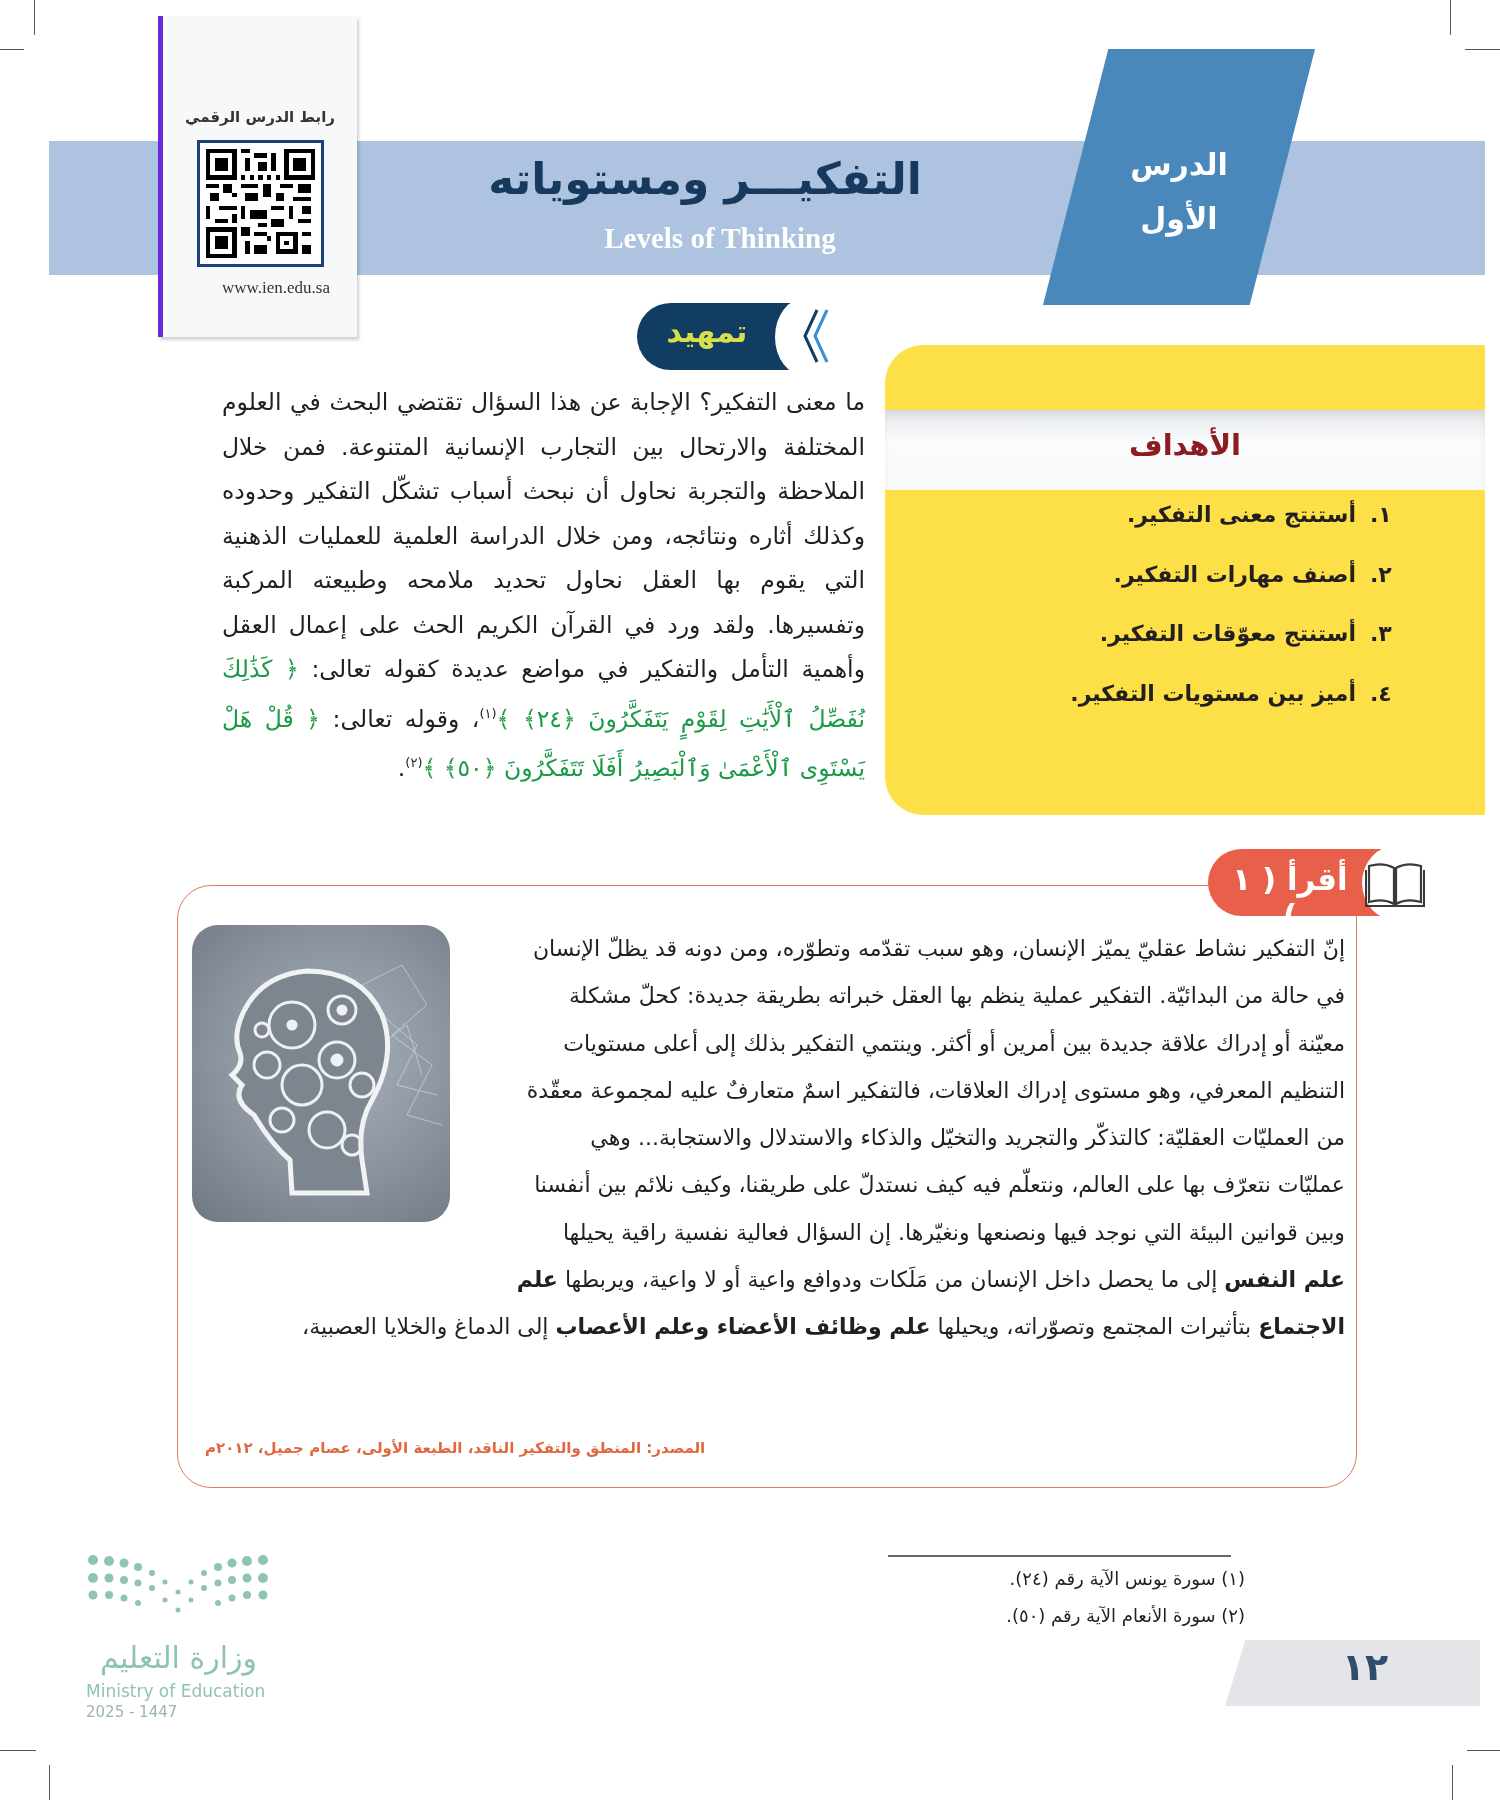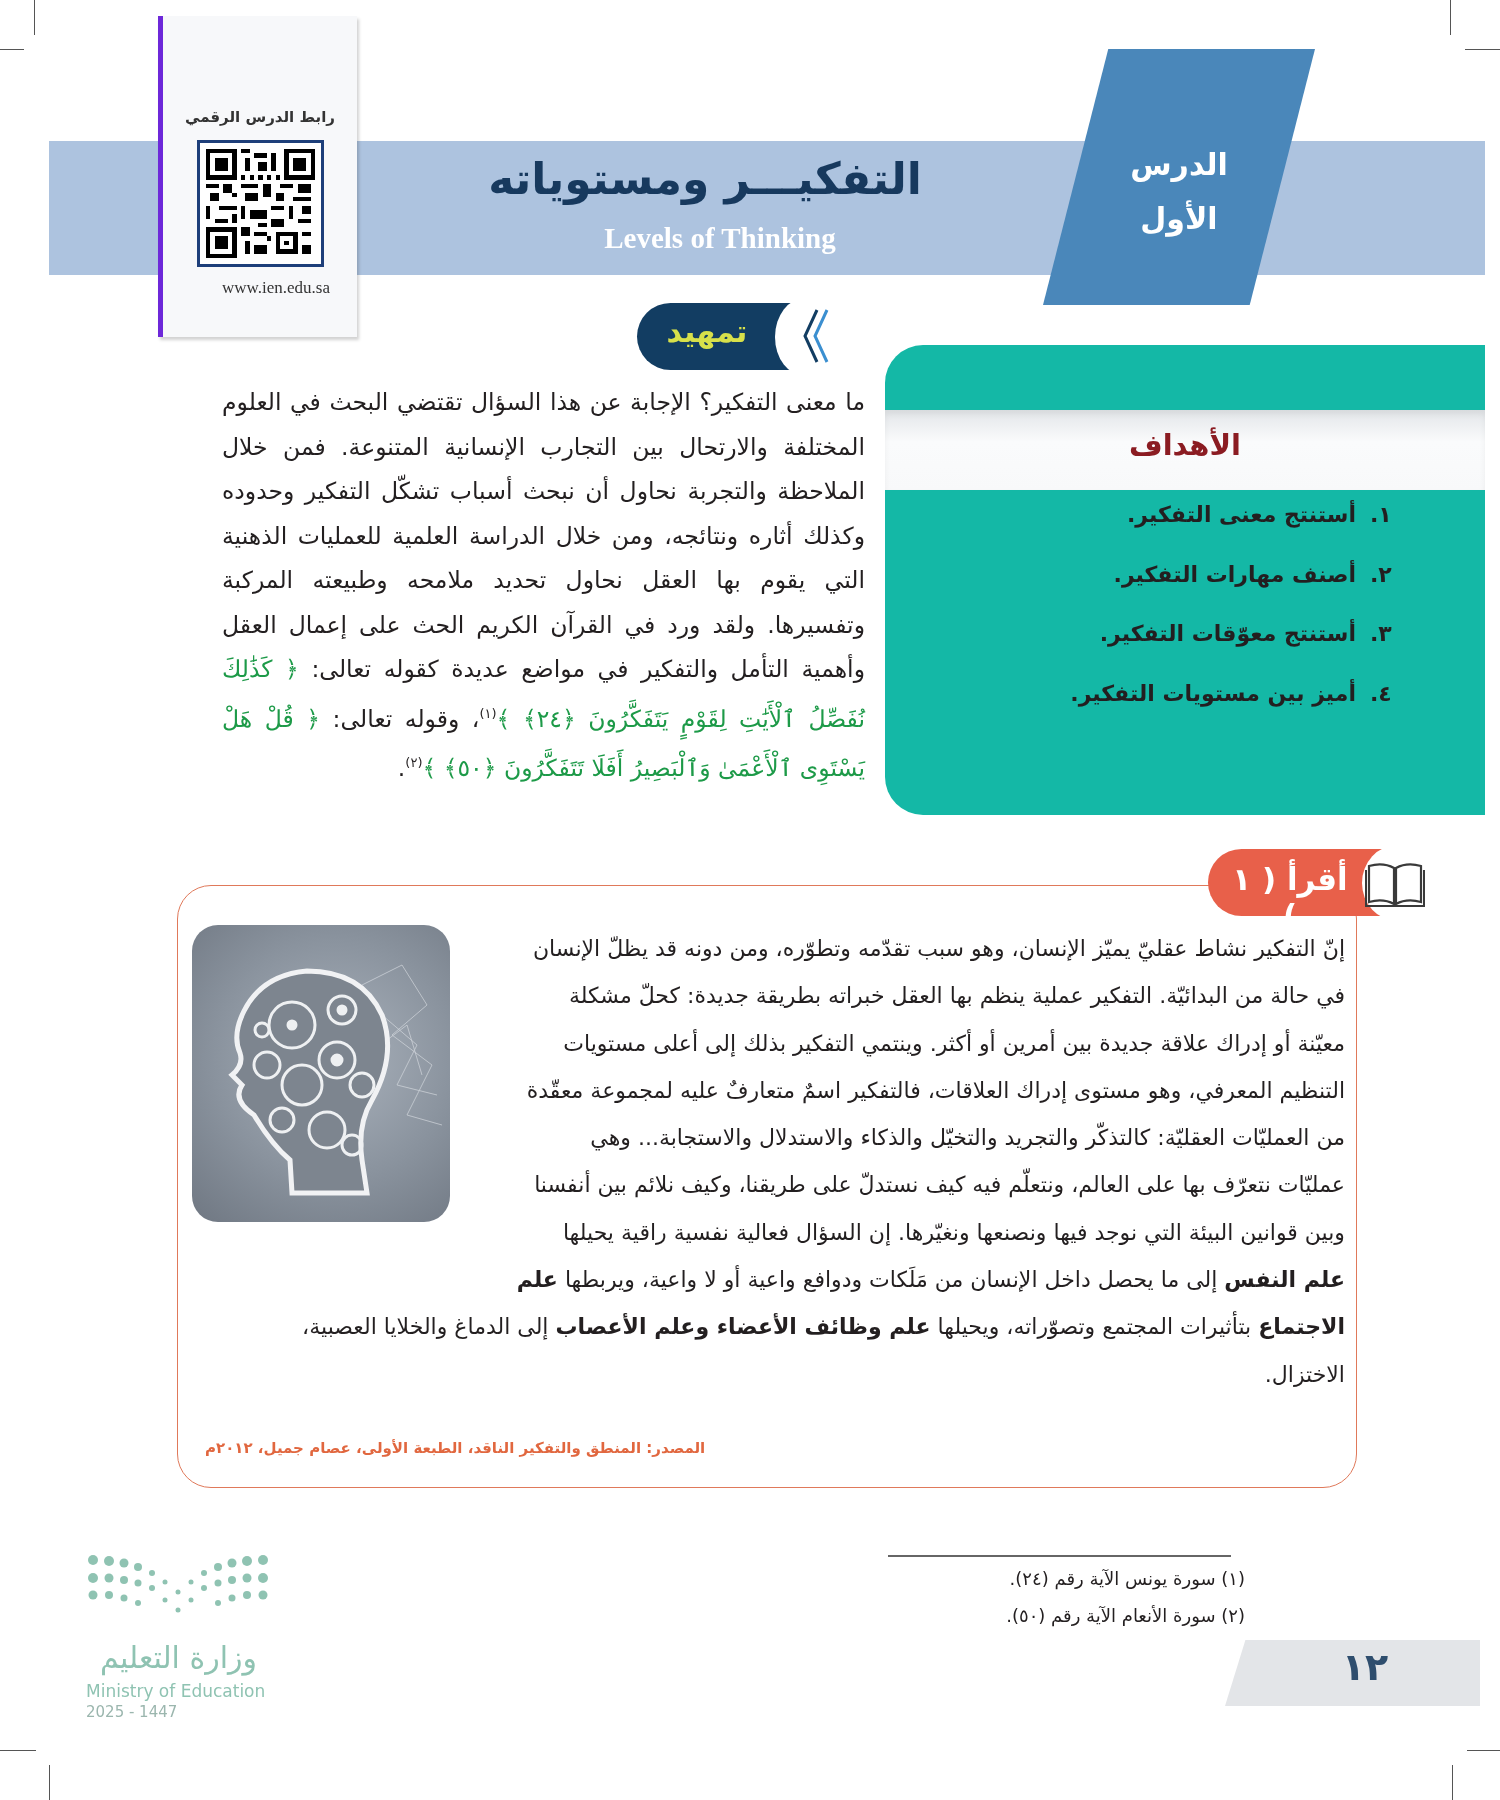--- a/index.html
+++ b/index.html
@@ -21,21 +21,21 @@
     
     #tamheed{left:637px;top:303px;width:168px;height:67px;background:#123d62;border-radius:34px 0 0 34px;}
     #tamheed-cut{left:775px;top:298px;width:60px;height:78px;background:#fff;border-radius:50%;}
     #tamheed-label{left:637px;top:314px;width:140px;text-align:center;color:#d7e04a;font-size:30px;font-weight:bold;direction:rtl;}
     #chev{left:795px;top:306px;width:40px;height:60px;}
     
     #intro{left:222px;top:380px;width:643px;direction:rtl;text-align:justify;text-align-last:right;font-size:23.5px;line-height:44.5px;color:#231f20;}
     #intro .q{color:#1d9a48;font-family:"DejaVu Serif",serif;}
     #intro sup{font-size:13px;}
     
-    #goals{left:885px;top:345px;width:600px;height:470px;background:#14b8a6;border-radius:38px 0 0 38px;overflow:hidden;}
+    #goals{left:885px;top:345px;width:600px;height:470px;background:#fde047;border-radius:38px 0 0 38px;overflow:hidden;}
     #goals:after{content:"";position:absolute;right:0;top:0;width:38px;height:38px;}
     #goals-head{left:0;top:65px;width:600px;height:80px;background:linear-gradient(#e3e6e9,#fafbfc 40%,#f8f9fa);box-shadow:inset 0 4px 6px rgba(0,0,0,.06);}
     #goals-title{left:0;top:18px;width:600px;text-align:center;font-size:29px;font-weight:bold;color:#8b1c22;direction:rtl;}
     .goal{position:absolute;right:0;width:600px;direction:rtl;font-size:22px;font-weight:bold;color:#231f20;}
     .goal .n{display:inline-block;width:63px;text-align:left;margin-right:52px;}
     .goal .tx{margin-right:14px;}
     
     #read-box{left:177px;top:885px;width:1180px;height:603px;border:1.6px solid #e0795a;border-radius:34px;box-sizing:border-box;}
     #read-pill{left:1208px;top:849px;width:200px;height:67px;background:#e8604a;border-radius:34px 0 0 34px;}
     #read-pill-cut{left:1362px;top:845px;width:70px;height:76px;background:#fff;border-radius:50%;}
@@ -203,21 +203,20 @@
 <div id="read-text" class="abs">
   <span class="wrapline" style="padding-right:0;padding-left:265px;">إنّ التفكير نشاط عقليّ يميّز الإنسان، وهو سبب تقدّمه وتطوّره، ومن دونه قد يظلّ الإنسان</span>
   <span class="wrapline" style="padding-left:265px;">في حالة من البدائيّة. التفكير عملية ينظم بها العقل خبراته بطريقة جديدة: كحلّ مشكلة</span>
   <span class="wrapline" style="padding-left:265px;">معيّنة أو إدراك علاقة جديدة بين أمرين أو أكثر. وينتمي التفكير بذلك إلى أعلى مستويات</span>
   <span class="wrapline" style="padding-left:265px;">التنظيم المعرفي، وهو مستوى إدراك العلاقات، فالتفكير اسمٌ متعارفٌ عليه لمجموعة معقّدة</span>
   <span class="wrapline" style="padding-left:265px;">من العمليّات العقليّة: كالتذكّر والتجريد والتخيّل والذكاء والاستدلال والاستجابة... وهي</span>
   <span class="wrapline" style="padding-left:265px;">عمليّات نتعرّف بها على العالم، ونتعلّم فيه كيف نستدلّ على طريقنا، وكيف نلائم بين أنفسنا</span>
   <span class="wrapline" style="padding-left:265px;">وبين قوانين البيئة التي نوجد فيها ونصنعها ونغيّرها. إن السؤال فعالية نفسية راقية يحيلها</span>
   <span class="wrapline" style="padding-left:265px;"><b>علم النفس</b><span> إلى ما يحصل داخل الإنسان من مَلَكات ودوافع واعية أو لا واعية، ويربطها </span><b>علم</b></span>
   <span class="wrapline"><b>الاجتماع</b><span> بتأثيرات المجتمع وتصوّراته، ويحيلها </span><b>علم وظائف الأعضاء وعلم الأعصاب</b><span> إلى الدماغ والخلايا العصبية،</span></span>
-  <span class="wrapline">الاختزال.</span>
 </div>
 <div id="read-src" class="abs">المصدر: المنطق والتفكير الناقد، الطبعة الأولى، عصام جميل، ٢٠١٢م</div>
 
 <div id="fn-rule" class="abs"></div>
 <div class="fn" style="top:1568px;">(١) سورة يونس الآية رقم (٢٤).</div>
 <div class="fn" style="top:1605px;">(٢) سورة الأنعام الآية رقم (٥٠).</div>
 
 <div id="page-tab" class="abs"></div>
 <div id="page-num" class="abs">١٢</div>
 

